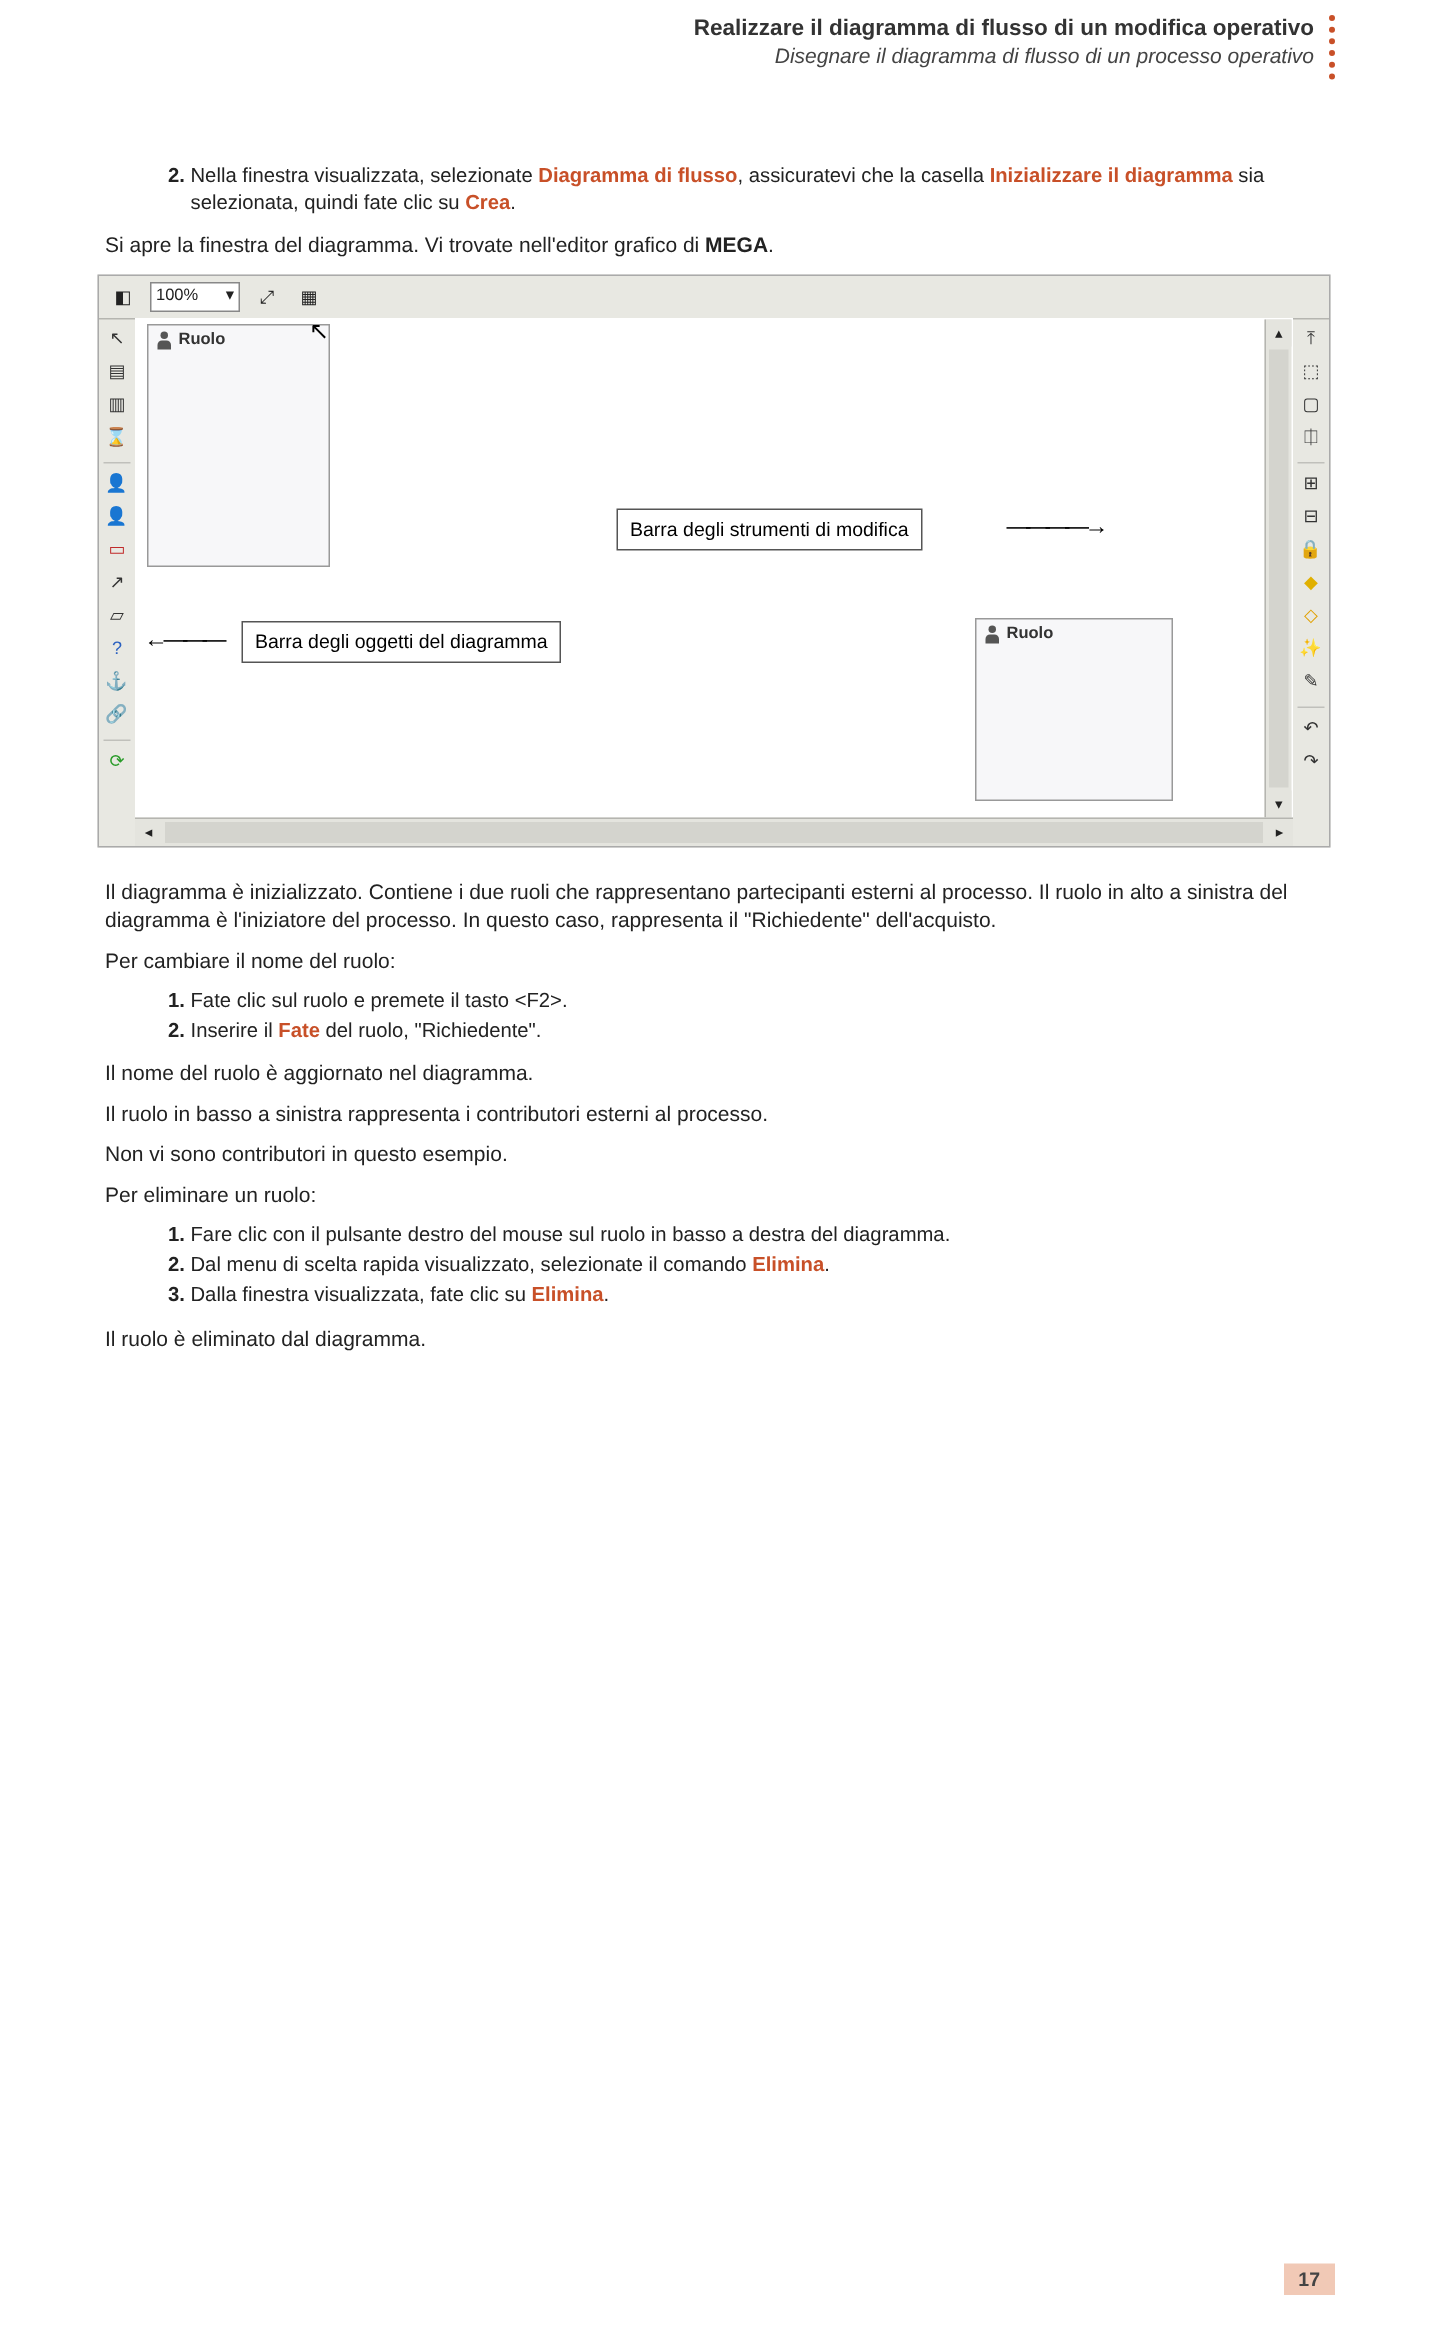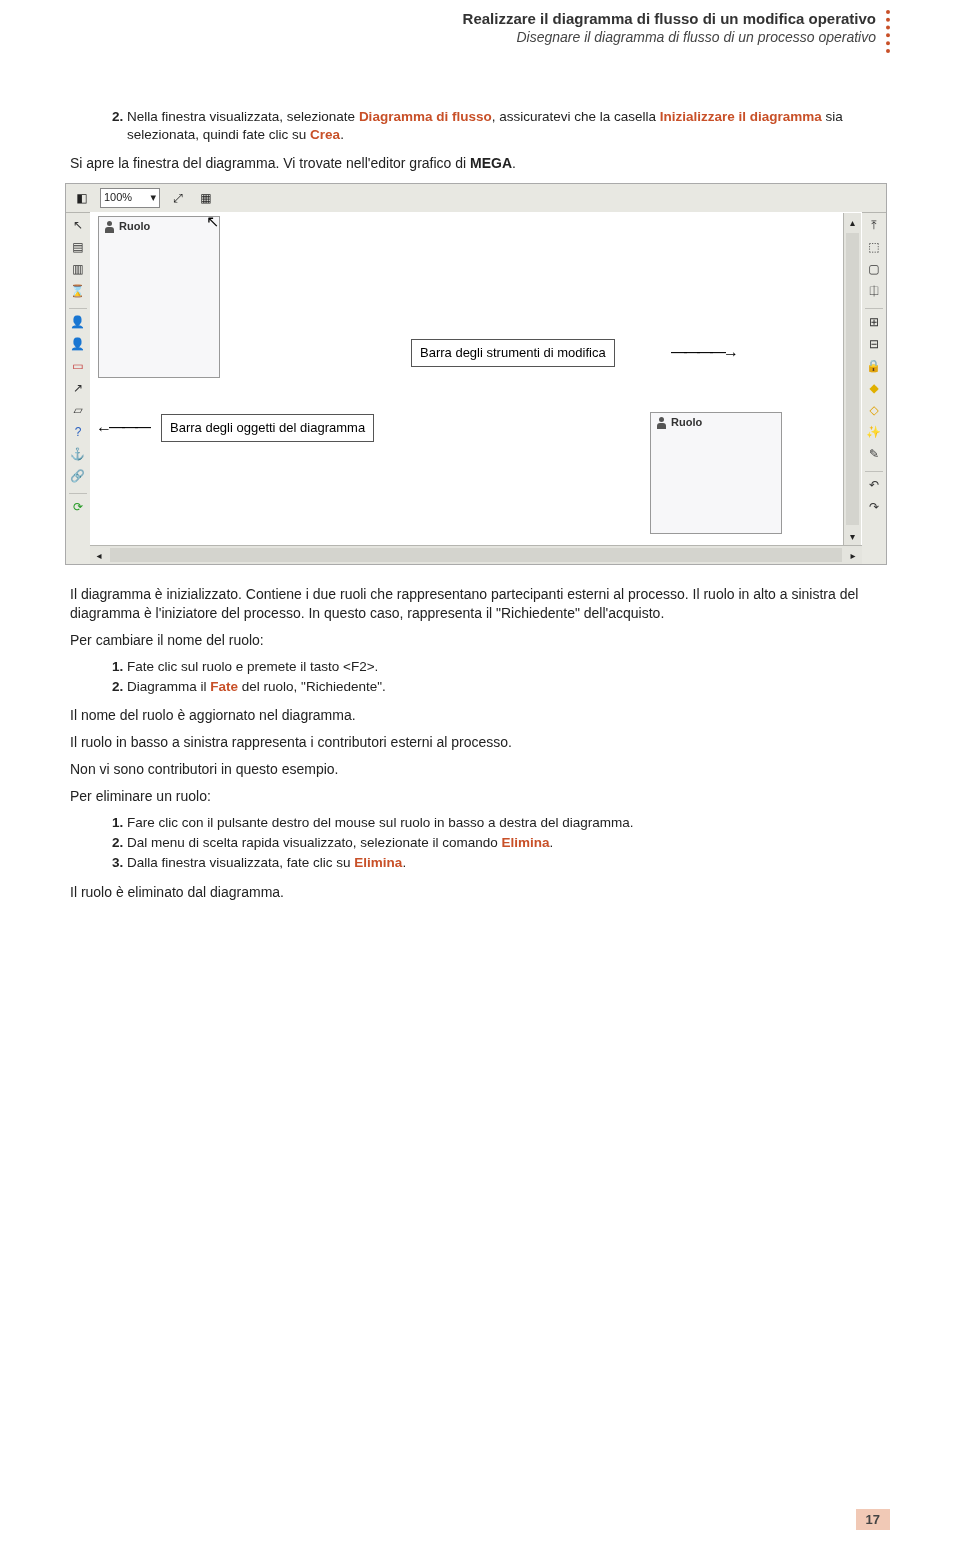--- a/index.html
+++ b/index.html
@@ -359,21 +359,21 @@
 
       <div class="callout-box" style="left:95px; top:230px;text-align:center;">Barra degli oggetti del diagramma</div>
       <div class="callout-arrow" style="left:30px; top:235px; letter-spacing:-3px;">←———</div>
     </div>
 
     <div class="para">Il diagramma è inizializzato. Contiene i due ruoli che rappresentano partecipanti esterni al processo. Il ruolo in alto a sinistra del diagramma è l'iniziatore del processo. In questo caso, rappresenta il "Richiedente" dell'acquisto.</div>
     <div class="para">Per cambiare il nome del ruolo:</div>
 
     <ol class="step-list">
       <li><span class="li-body">Fate clic sul ruolo e premete il tasto &lt;F2&gt;.</span></li>
-      <li><span class="li-body"><span>Diagramma il </span><span class="bold-accent">Fate</span><span> del ruolo, "Richiedente".</span></span></li>
+      <li><span class="li-body"><span>Inserire il </span><span class="bold-accent">Fate</span><span> del ruolo, "Richiedente".</span></span></li>
     </ol>
 
     <div class="para">Il nome del ruolo è aggiornato nel diagramma.</div>
     <div class="para">Il ruolo in basso a sinistra rappresenta i contributori esterni al processo.</div>
     <div class="para">Non vi sono contributori in questo esempio.</div>
     <div class="para">Per eliminare un ruolo:</div>
 
     <ol class="step-list">
       <li><span class="li-body">Fare clic con il pulsante destro del mouse sul ruolo in basso a destra del diagramma.</span></li>
       <li><span class="li-body"><span>Dal menu di scelta rapida visualizzato, selezionate il comando </span><span class="bold-accent">Elimina</span><span>.</span></span></li>

